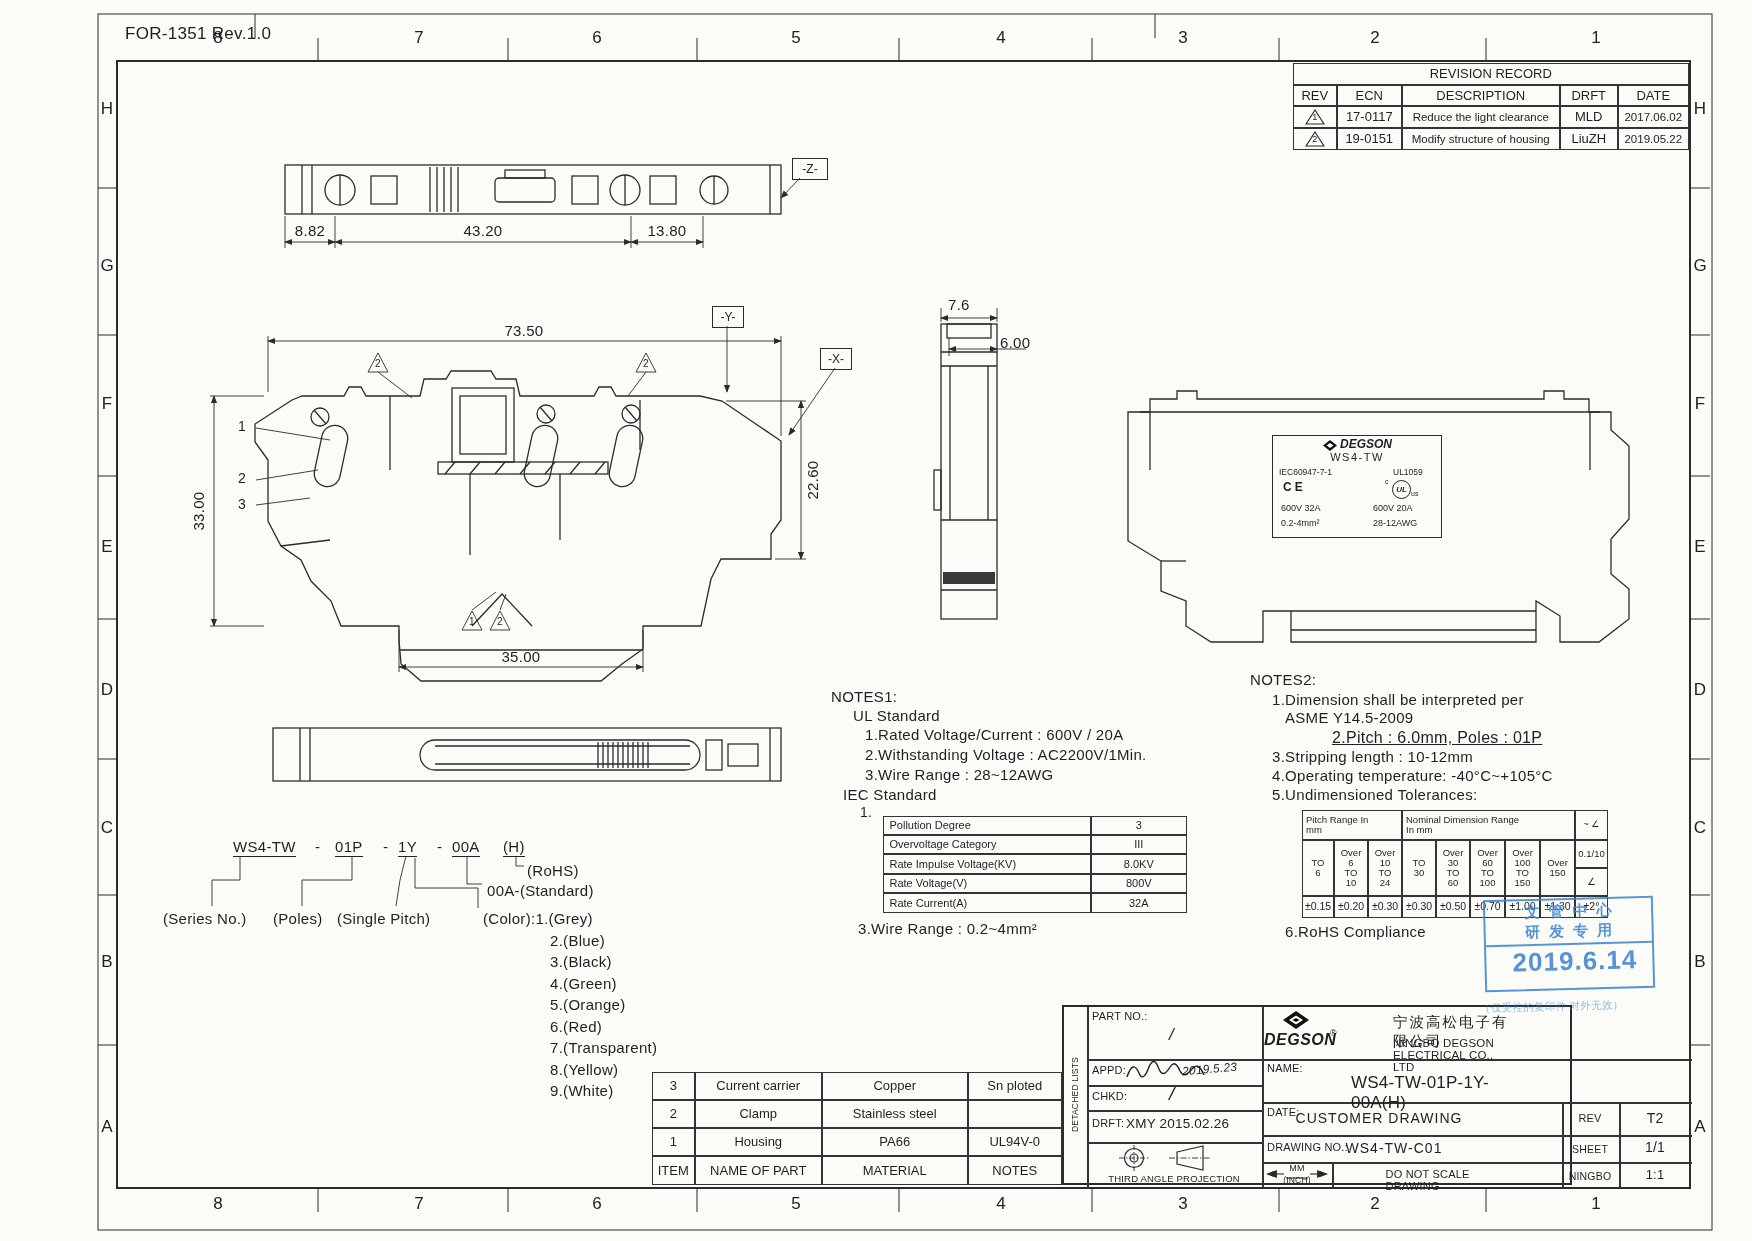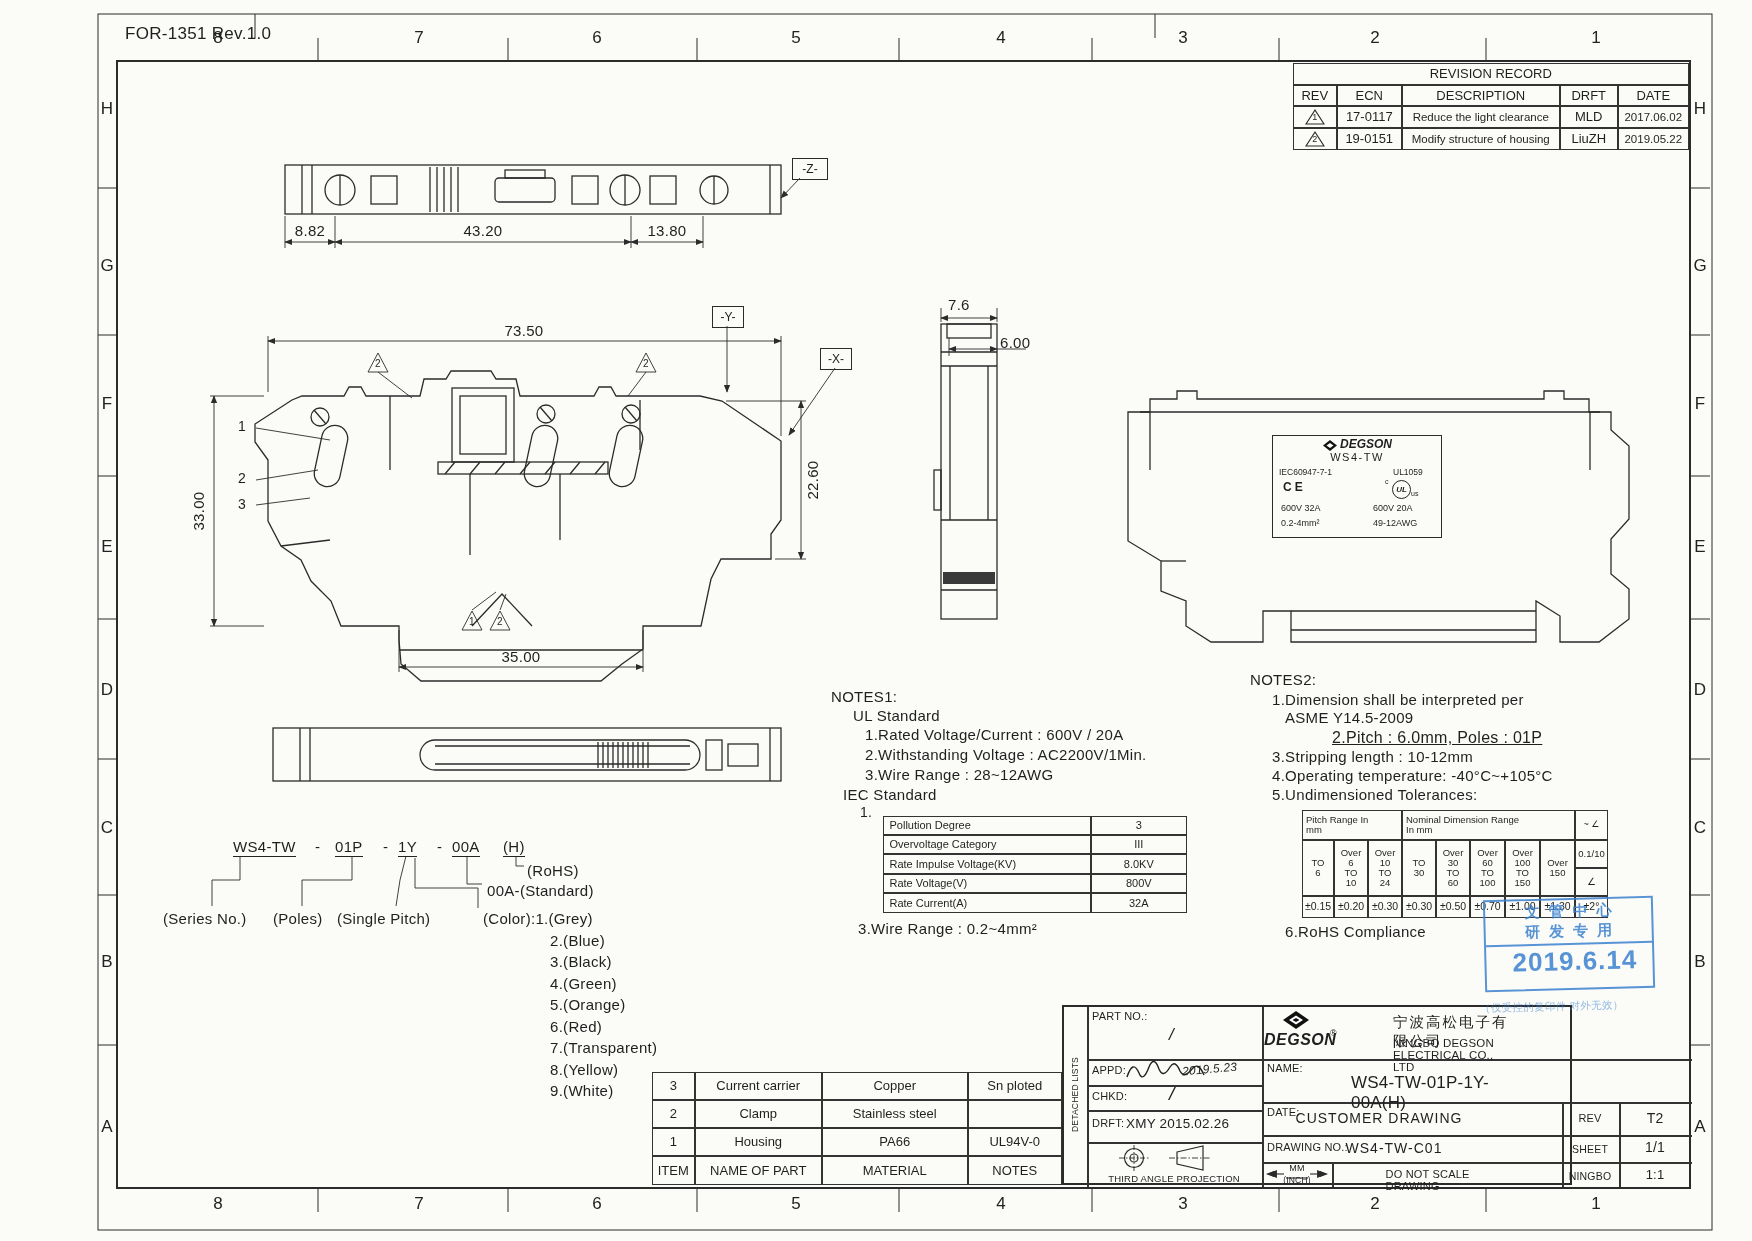--- a/index.html
+++ b/index.html
@@ -328,21 +328,21 @@
     <span class="mt" style="left:120px;top:31px;font-size:8.5px;">UL1059</span>
     <span class="mt" style="left:10px;top:44px;font-size:12px;font-weight:bold;letter-spacing:3px;">CE</span>
     <span class="mt" style="left:112px;top:42px;font-size:7px;">c</span>
     <span class="ulcircle" style="left:119px;top:44px;">
         <span>UL</span>
       </span>
     <span class="mt" style="left:138px;top:54px;font-size:7px;">us</span>
     <span class="mt" style="left:8px;top:67px;font-size:9px;">600V 32A</span>
     <span class="mt" style="left:100px;top:67px;font-size:9px;">600V 20A</span>
     <span class="mt" style="left:8px;top:82px;font-size:9px;">0.2-4mm²</span>
-    <span class="mt" style="left:100px;top:82px;font-size:9px;">49-12AWG</span>
+    <span class="mt" style="left:100px;top:82px;font-size:9px;">28-12AWG</span>
   </div>
 
   <span class="t" style="left:831px;top:688px;font-size:15px;">NOTES1:</span>
   <span class="t" style="left:853px;top:707px;font-size:15px;">UL Standard</span>
   <span class="t" style="left:865px;top:726px;font-size:15px;">1.Rated Voltage/Current : 600V / 20A</span>
   <span class="t" style="left:865px;top:746px;font-size:15px;">2.Withstanding Voltage : AC2200V/1Min.</span>
   <span class="t" style="left:865px;top:766px;font-size:15px;">3.Wire Range : 28~12AWG</span>
   <span class="t" style="left:843px;top:786px;font-size:15px;">IEC Standard</span>
   <span class="t" style="left:860px;top:804px;font-size:14px;">1.</span>
 

